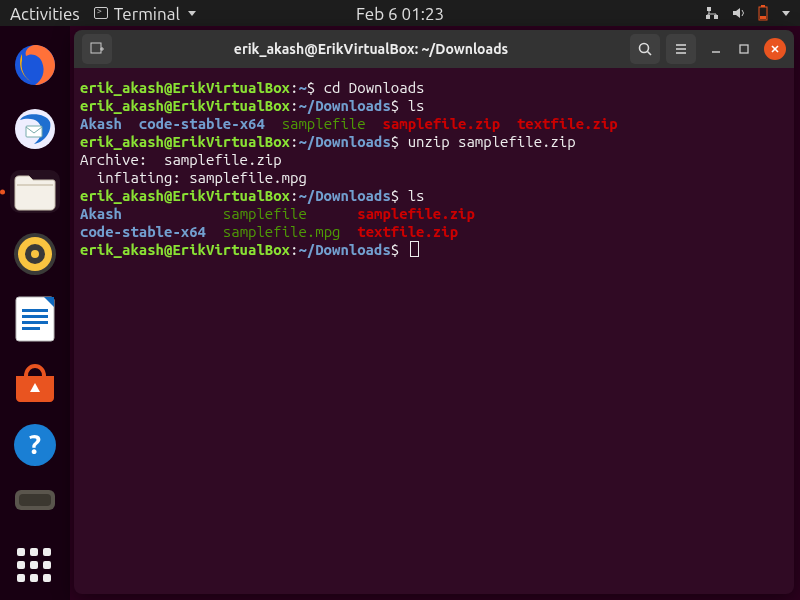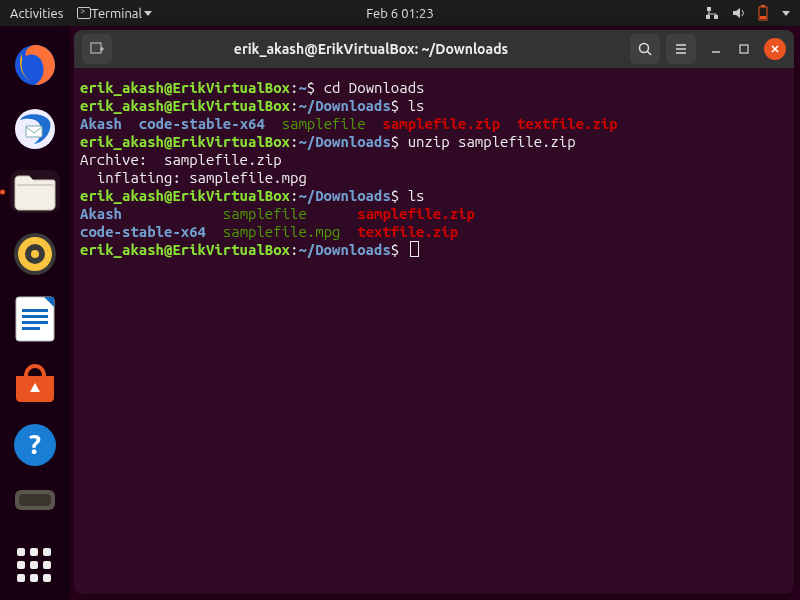--- a/index.html
+++ b/index.html
@@ -11,27 +11,27 @@
   overflow: hidden;
   position: relative;
 }
 
 .topbar {
   height: 26px;
   background: #1d1d1d;
   color: #e0e0e0;
   display: flex;
   align-items: center;
-  font-size: 13px;
+  font-size: 17px;
   padding: 0 10px;
   justify-content: space-between;
 }
 .topbar-left, .topbar-right { display: flex; align-items: center; gap: 14px; }
 .topbar-center { position: absolute; left: 50%; transform: translateX(-50%); }
-.terminal-menu { display: flex; align-items: center; }
+.terminal-menu { display: flex; align-items: center; gap: 6px; }
 .term-icon { width: 14px; height: 12px; border: 1px solid #ccc; border-radius: 2px; display: inline-block; position: relative; }
 .term-icon::after { content: ">"; position: absolute; left: 2px; top: -2px; font-size: 9px; color: #ccc; }
 .tri-down { display:inline-block; width:0; height:0; border-left:4px solid transparent; border-right:4px solid transparent; border-top:5px solid #ccc; margin-left:2px; }
 .status-icons { display:flex; gap:12px; align-items:center; }
 
 
 .dock {
   position: absolute;
   left: 0;
   top: 26px;

